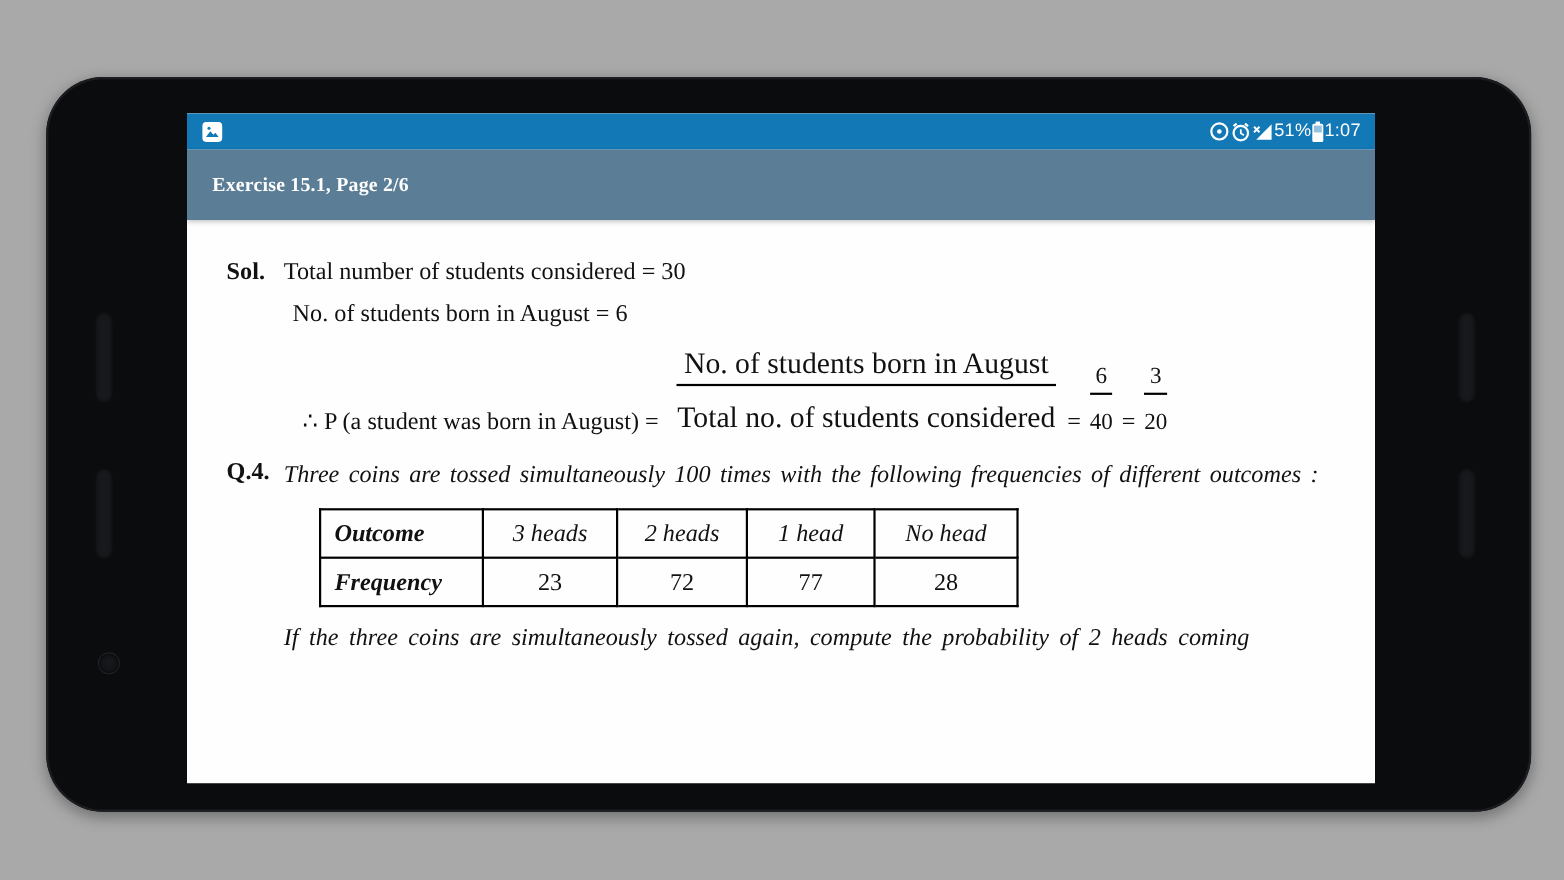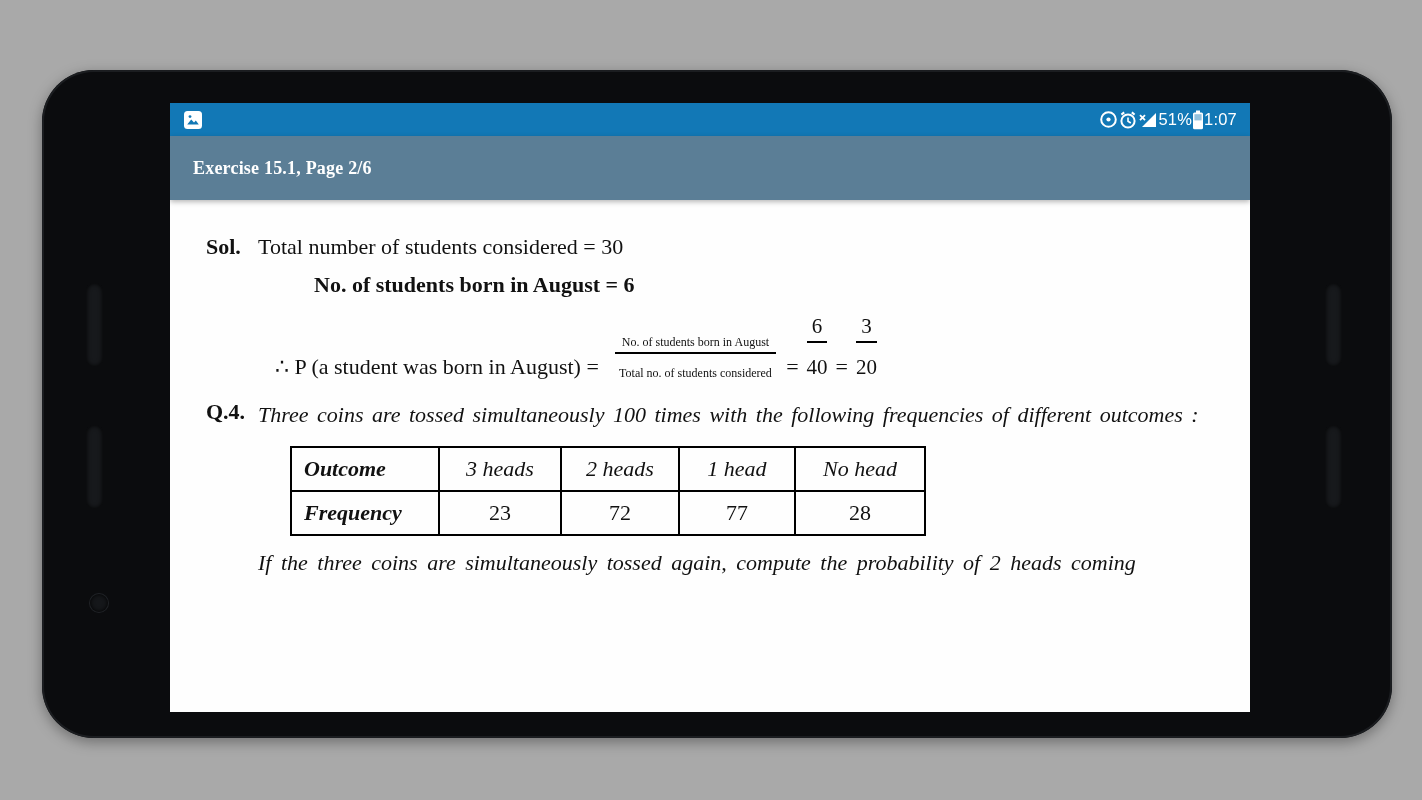--- a/index.html
+++ b/index.html
@@ -60,30 +60,30 @@
   
   .content{
     height:512px; background:#fefefe; overflow:hidden;
     padding:26px 42px 0 36px;
     font-family:"Liberation Serif", serif; font-size:22px; color:var(--page-text);
   }
   .bold{ font-weight:bold; }
 
   .sol-line{ margin-top:8px; }
   .sol-line .sol-label{ display:inline-block; min-width:40px; margin-right:12px; }
-  .indent1{ margin-top:12px; margin-left:108px;font-weight:bold; }
+  .indent1{ margin-top:12px; margin-left:60px; }
 
   .prob-line{
     margin-top:16px; margin-left:69px;
     display:flex; align-items:flex-end;
   }
   .prob-line .prefix{ margin-right:8px; }
   .frac{
     display:inline-flex; flex-direction:column; align-items:center;
-    font-size:12px; line-height:1.2; margin:0 8px; text-align:center;
+    font-size:27px; line-height:1.2; margin:0 8px; text-align:center;
   }
   .frac .num{ border-bottom:2px solid #000; padding:0 7px 3px; }
   .frac .den{ padding-top:12px; }
   .frac.small{ font-size:21px; margin:0 6px; }
   .frac.small .num{ padding:0 5px 2px; }
   .eq{ margin:0 2px; }
 
   .q-block{ margin-top:18px; display:flex; align-items:flex-start; }
   .q-block .q-label{ min-width:52px; padding-top:1px; }
   .q-block .q-text{

